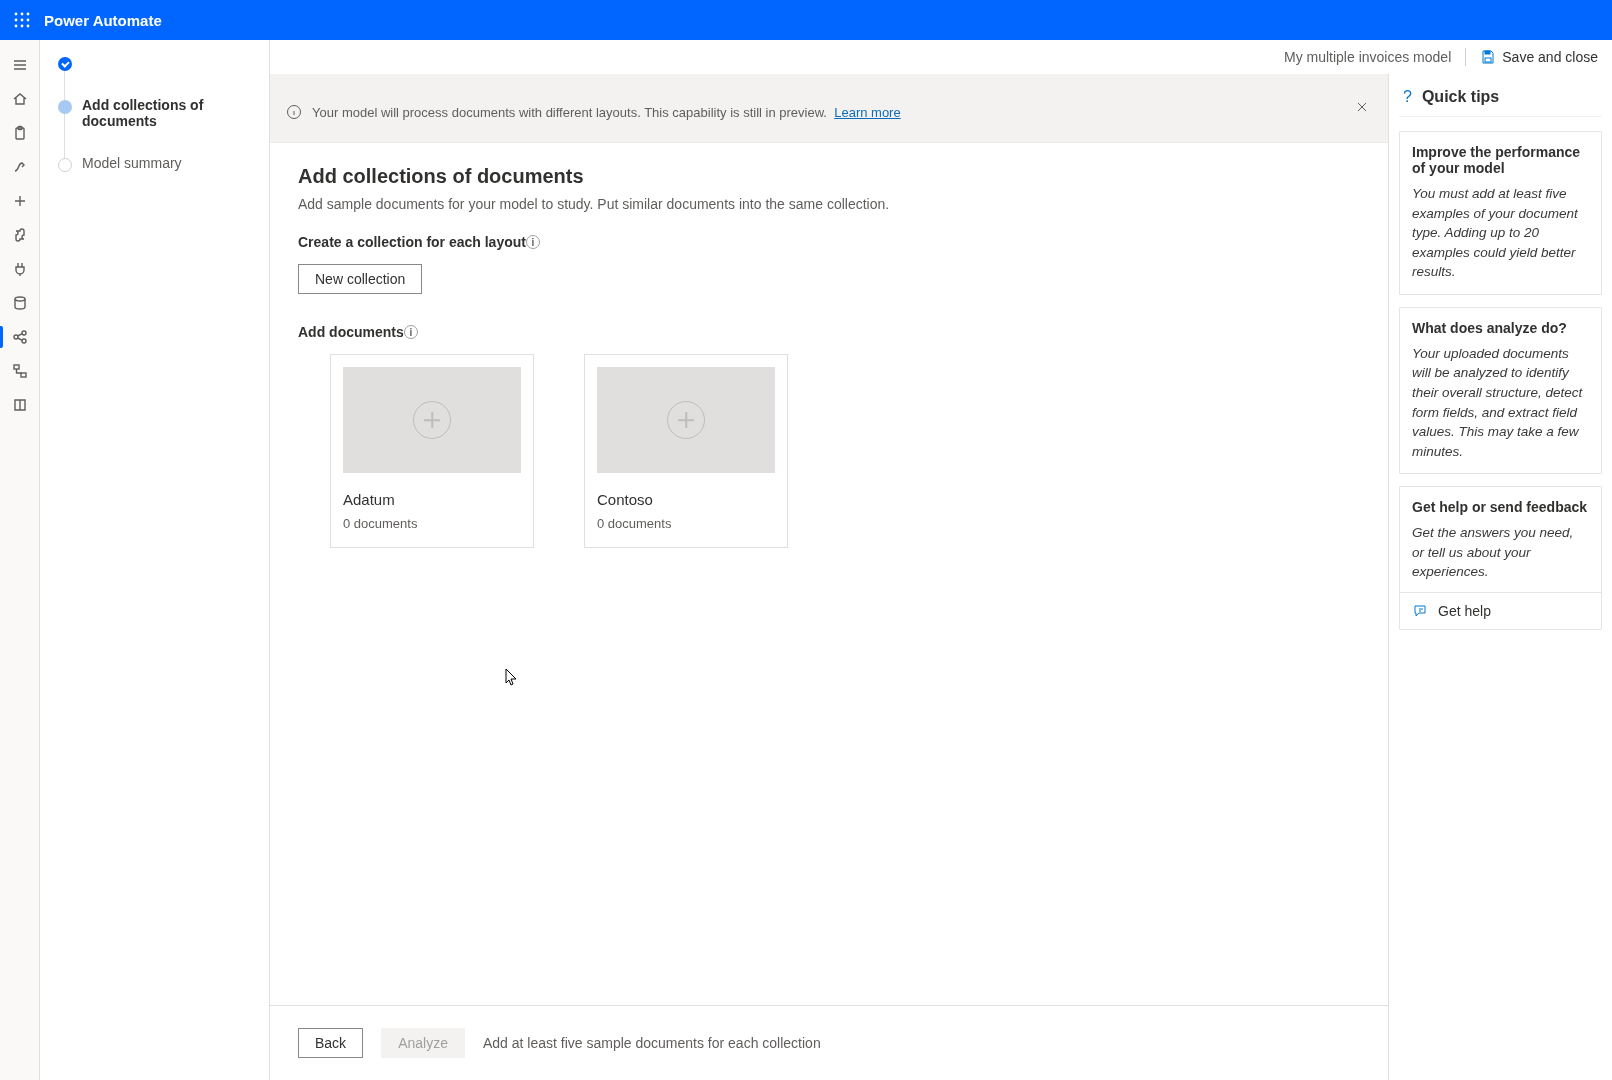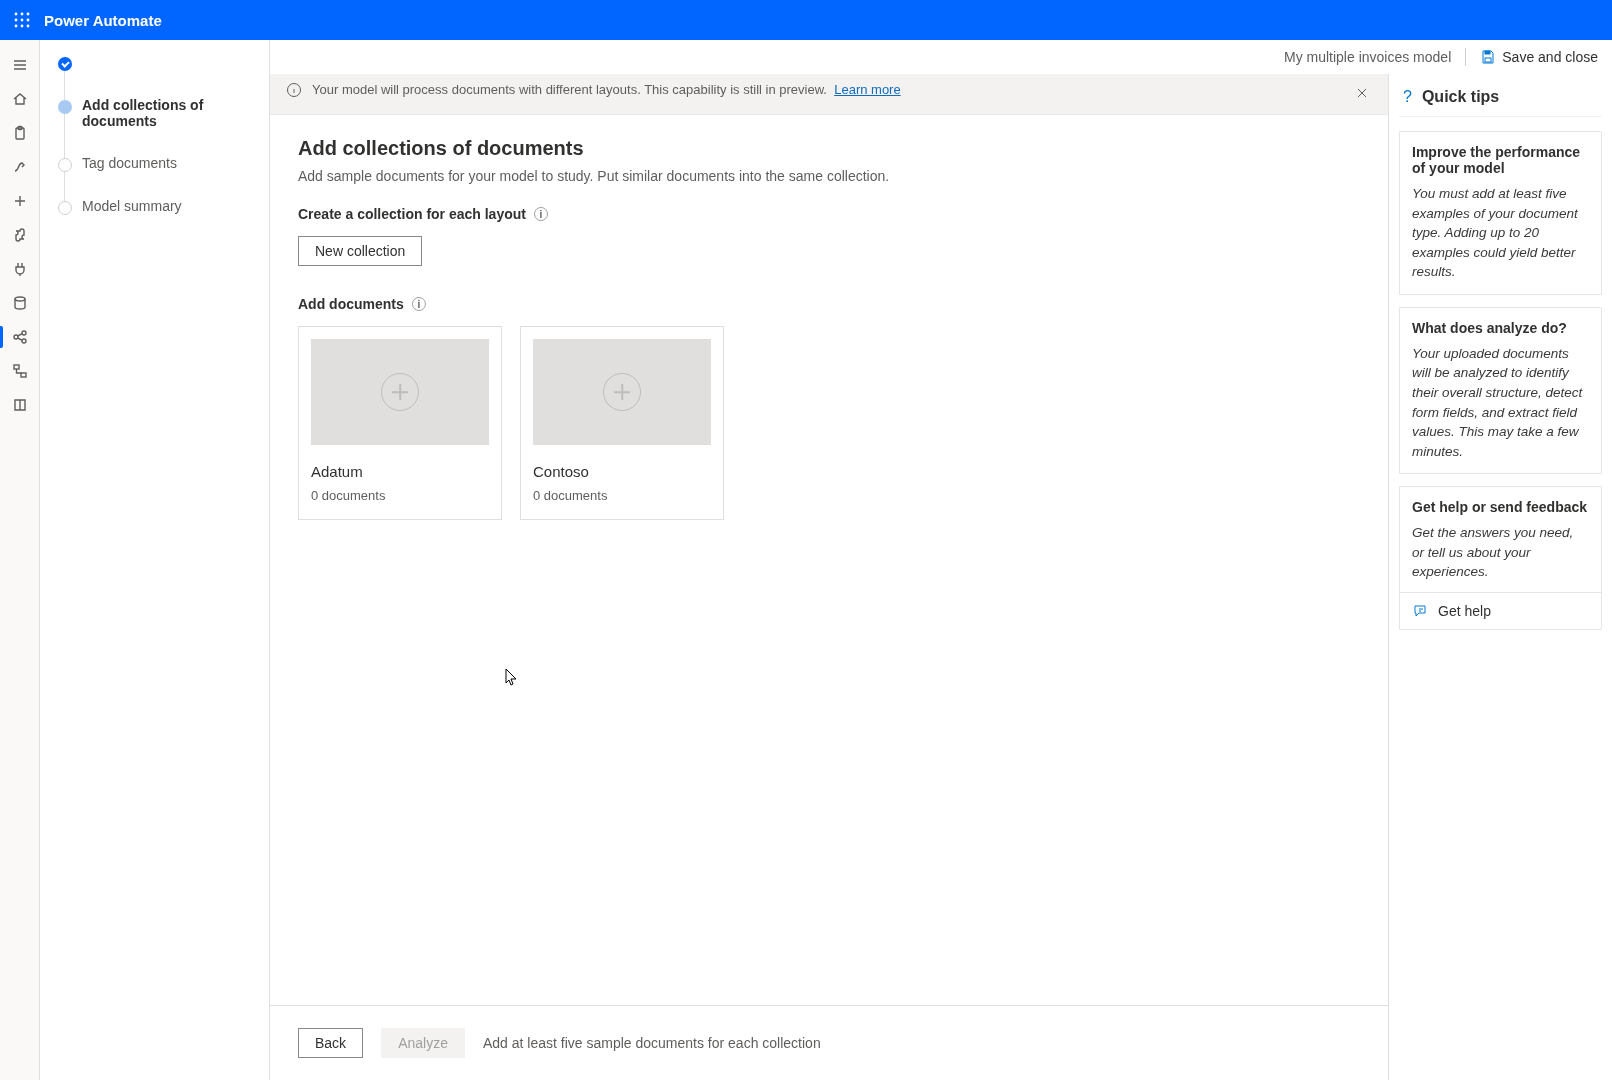--- a/index.html
+++ b/index.html
@@ -53,38 +53,38 @@
   
   .main{flex:1;display:flex;flex-direction:column;overflow:hidden;background:#f5f5f5;}
   .main-header{height:34px;display:flex;align-items:center;justify-content:flex-end;padding:0 14px;gap:14px;background:#fff;}
   .model-name{color:#605e5c;font-size:14px;}
   .vsep{width:1px;height:18px;background:#d2d0ce;}
   .save-btn{display:flex;gap:6px;color:#323130;cursor:pointer;font-size:14px;}
   .save-btn svg{stroke:#0078d4;fill:#0078d4;}
 
   .content-wrap{flex:1;display:flex;overflow:hidden;}
   .canvas{flex:1;display:flex;flex-direction:column;overflow:hidden;background:#fff;margin:0;}
-  .banner{background:#f3f2f1;border-bottom:1px solid #edebe9;padding:8px 16px;display:flex;align-items:flex-start;gap:10px;}
+  .banner{background:#f3f2f1;border-bottom:1px solid #edebe9;padding:22px 16px;display:flex;align-items:flex-end;gap:10px;}
   .banner-msg{flex:1;color:#605e5c;font-size:13px;}
   .banner a{color:var(--link);text-decoration:underline;cursor:pointer;}
   .banner-close{cursor:pointer;color:#605e5c;padding:4px;}
   .banner svg{stroke:#605e5c;fill:none;}
 
   .scroll{flex:1;overflow:auto;}
   .page-pad{padding:22px 28px 12px 28px;}
   h1.page-title{font-size:20px;font-weight:600;margin:0 0 8px 0;}
   .page-desc{color:#605e5c;margin:0 0 22px 0;font-size:14px;}
-  .section-label{font-weight:600;font-size:14px;display:flex;align-items:center;gap:8px;margin:0 0 14px 0;}
+  .section-label{font-weight:600;font-size:14px;display:flex;align-items:center;margin:0 0 14px 0;}
   .info-circ{width:14px;height:14px;border:1px solid #a19f9d;border-radius:50%;display:inline-flex;align-items:center;justify-content:center;font-size:10px;color:#605e5c;cursor:help;}
   .btn{border:1px solid #8a8886;background:#fff;padding:6px 16px;font-size:14px;cursor:pointer;color:#323130;font-family:inherit;}
   .btn.disabled{border-color:transparent;background:#f3f2f1;color:#a19f9d;cursor:not-allowed;}
   .new-coll{margin-bottom:30px;}
 
   .cards{display:flex;gap:18px;flex-wrap:wrap;}
-  .card{width:204px;border:1px solid var(--border);background:#fff;padding:12px 12px 16px 12px;cursor:pointer;}
+  .card{width:204px;border:1px solid var(--border);background:#fff;padding:12px 12px 16px 12px;cursor:pointer;margin-left:32px;}
   .card-thumb{height:106px;background:#e1dfdd;display:flex;align-items:center;justify-content:center;}
   .plus-circ{width:38px;height:38px;border:1.5px solid #bfbdbb;border-radius:50%;position:relative;}
   .plus-circ::before,.plus-circ::after{content:"";position:absolute;background:#bfbdbb;}
   .plus-circ::before{left:50%;top:10px;bottom:10px;width:1.5px;transform:translateX(-50%);}
   .plus-circ::after{top:50%;left:10px;right:10px;height:1.5px;transform:translateY(-50%);}
   .card-name{font-size:15px;font-weight:400;margin-top:18px;color:#323130;}
   .card-count{font-size:13px;color:#605e5c;margin-top:8px;}
 
   
   .footer{border-top:1px solid var(--border);padding:22px 28px;display:flex;align-items:center;gap:18px;background:#fff;}
@@ -203,26 +203,20 @@
       </div>
       <div class="step current">
         <div class="step-bullet"></div>
         <div class="step-text">
             <div class="step-title">Add collections of documents</div>
           </div>
       </div>
       <div class="step pending">
         <div class="step-bullet"></div>
         <div class="step-text">
-            <div class="step-title">Tag documents</div>
-          </div>
-      </div>
-      <div class="step pending">
-        <div class="step-bullet"></div>
-        <div class="step-text">
             <div class="step-title">Model summary</div>
           </div>
       </div>
     </div>
 
     <div class="main">
       <div class="main-header">
         <div class="model-name">My multiple invoices model</div>
         <div class="vsep"></div>
         <div class="save-btn">

